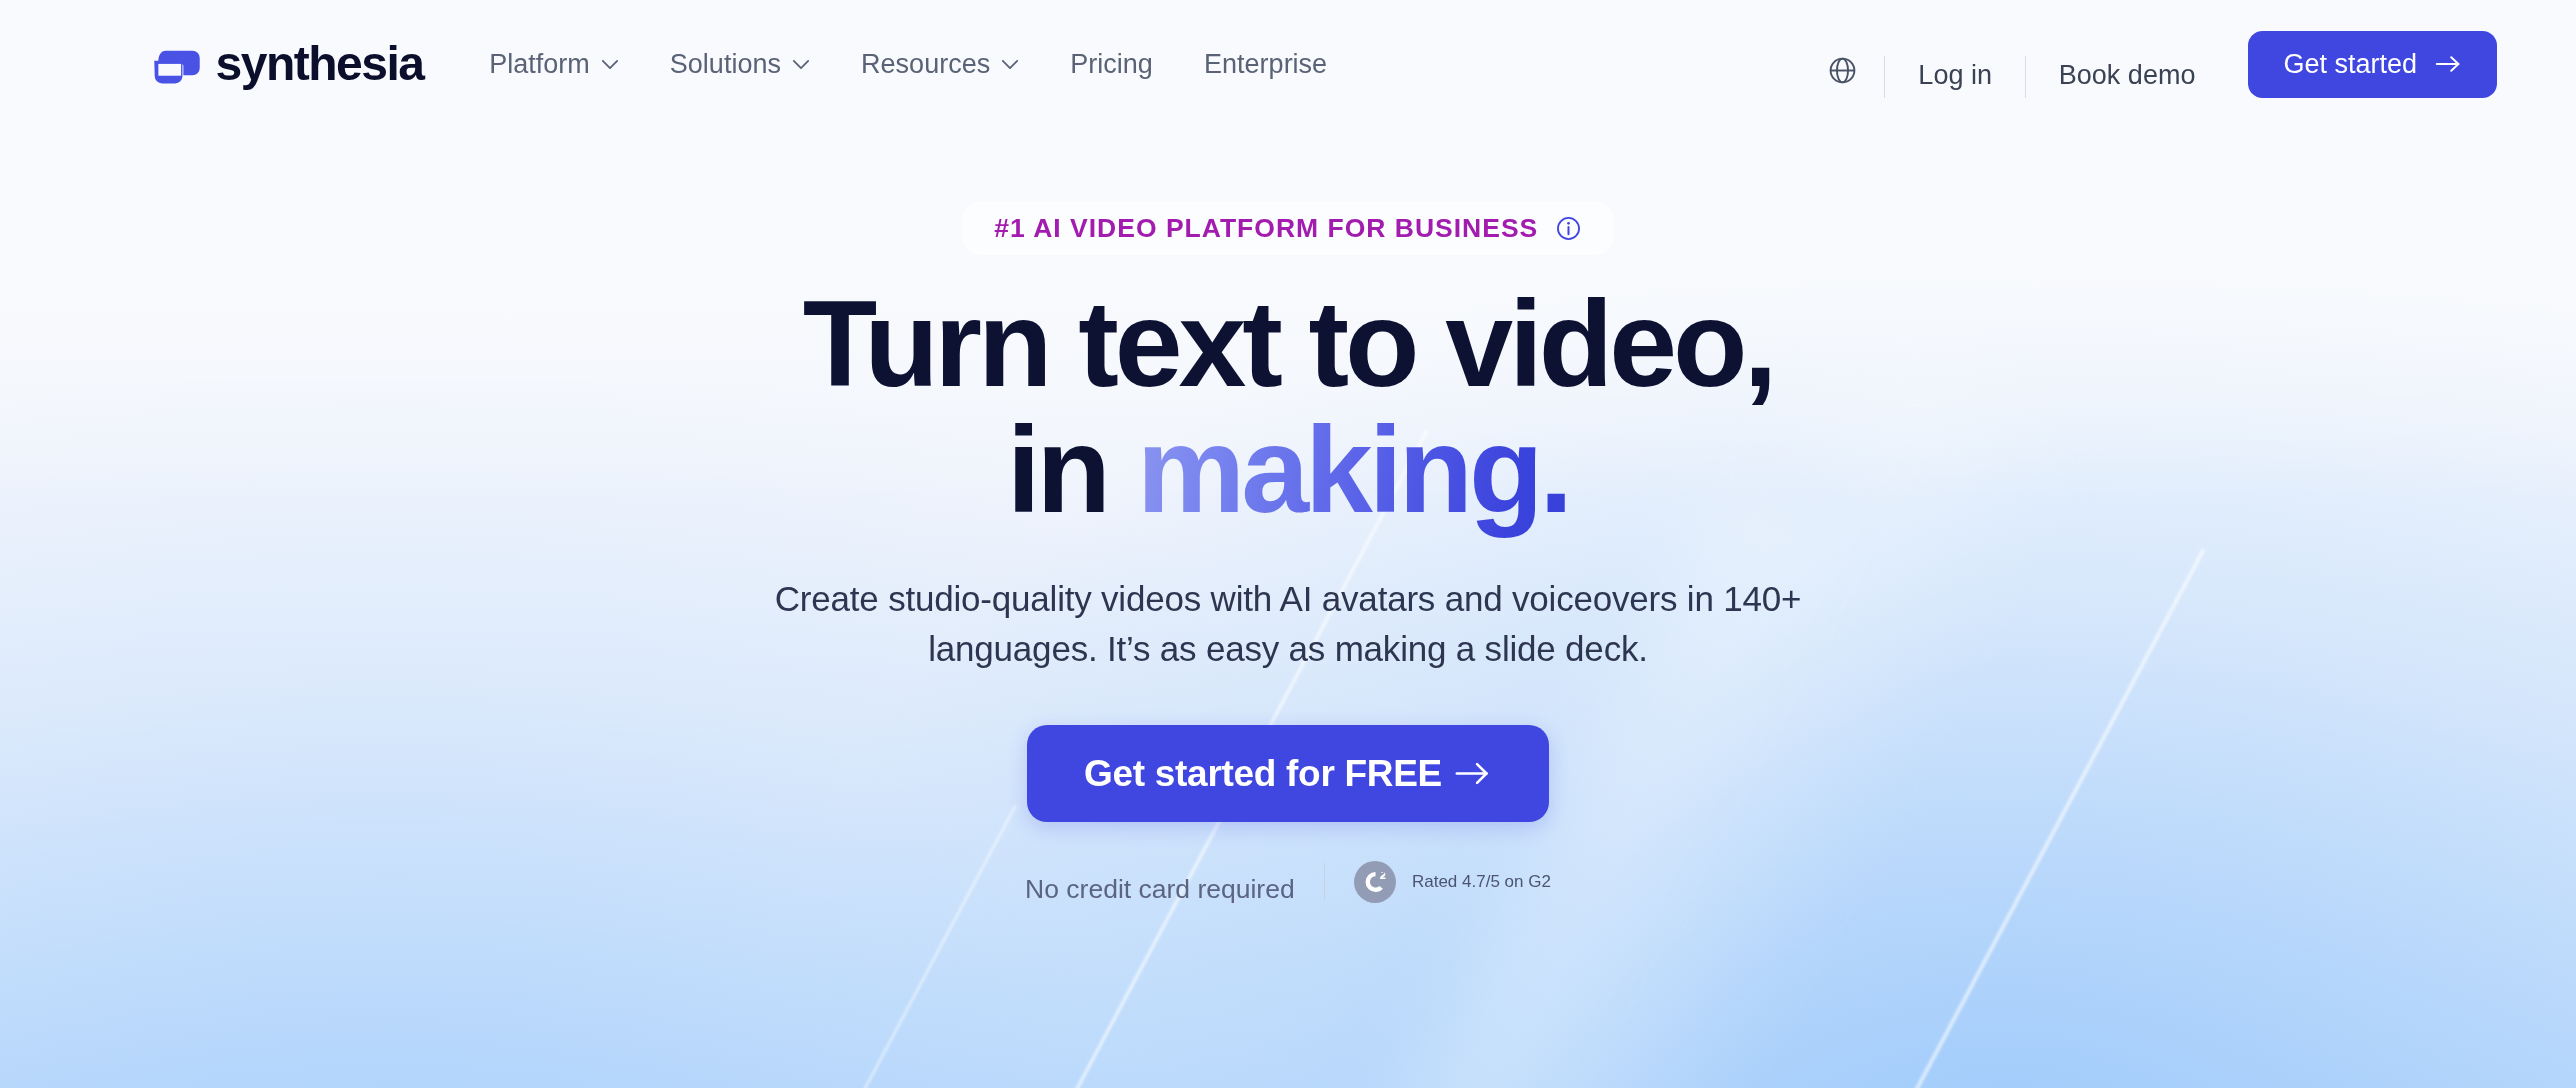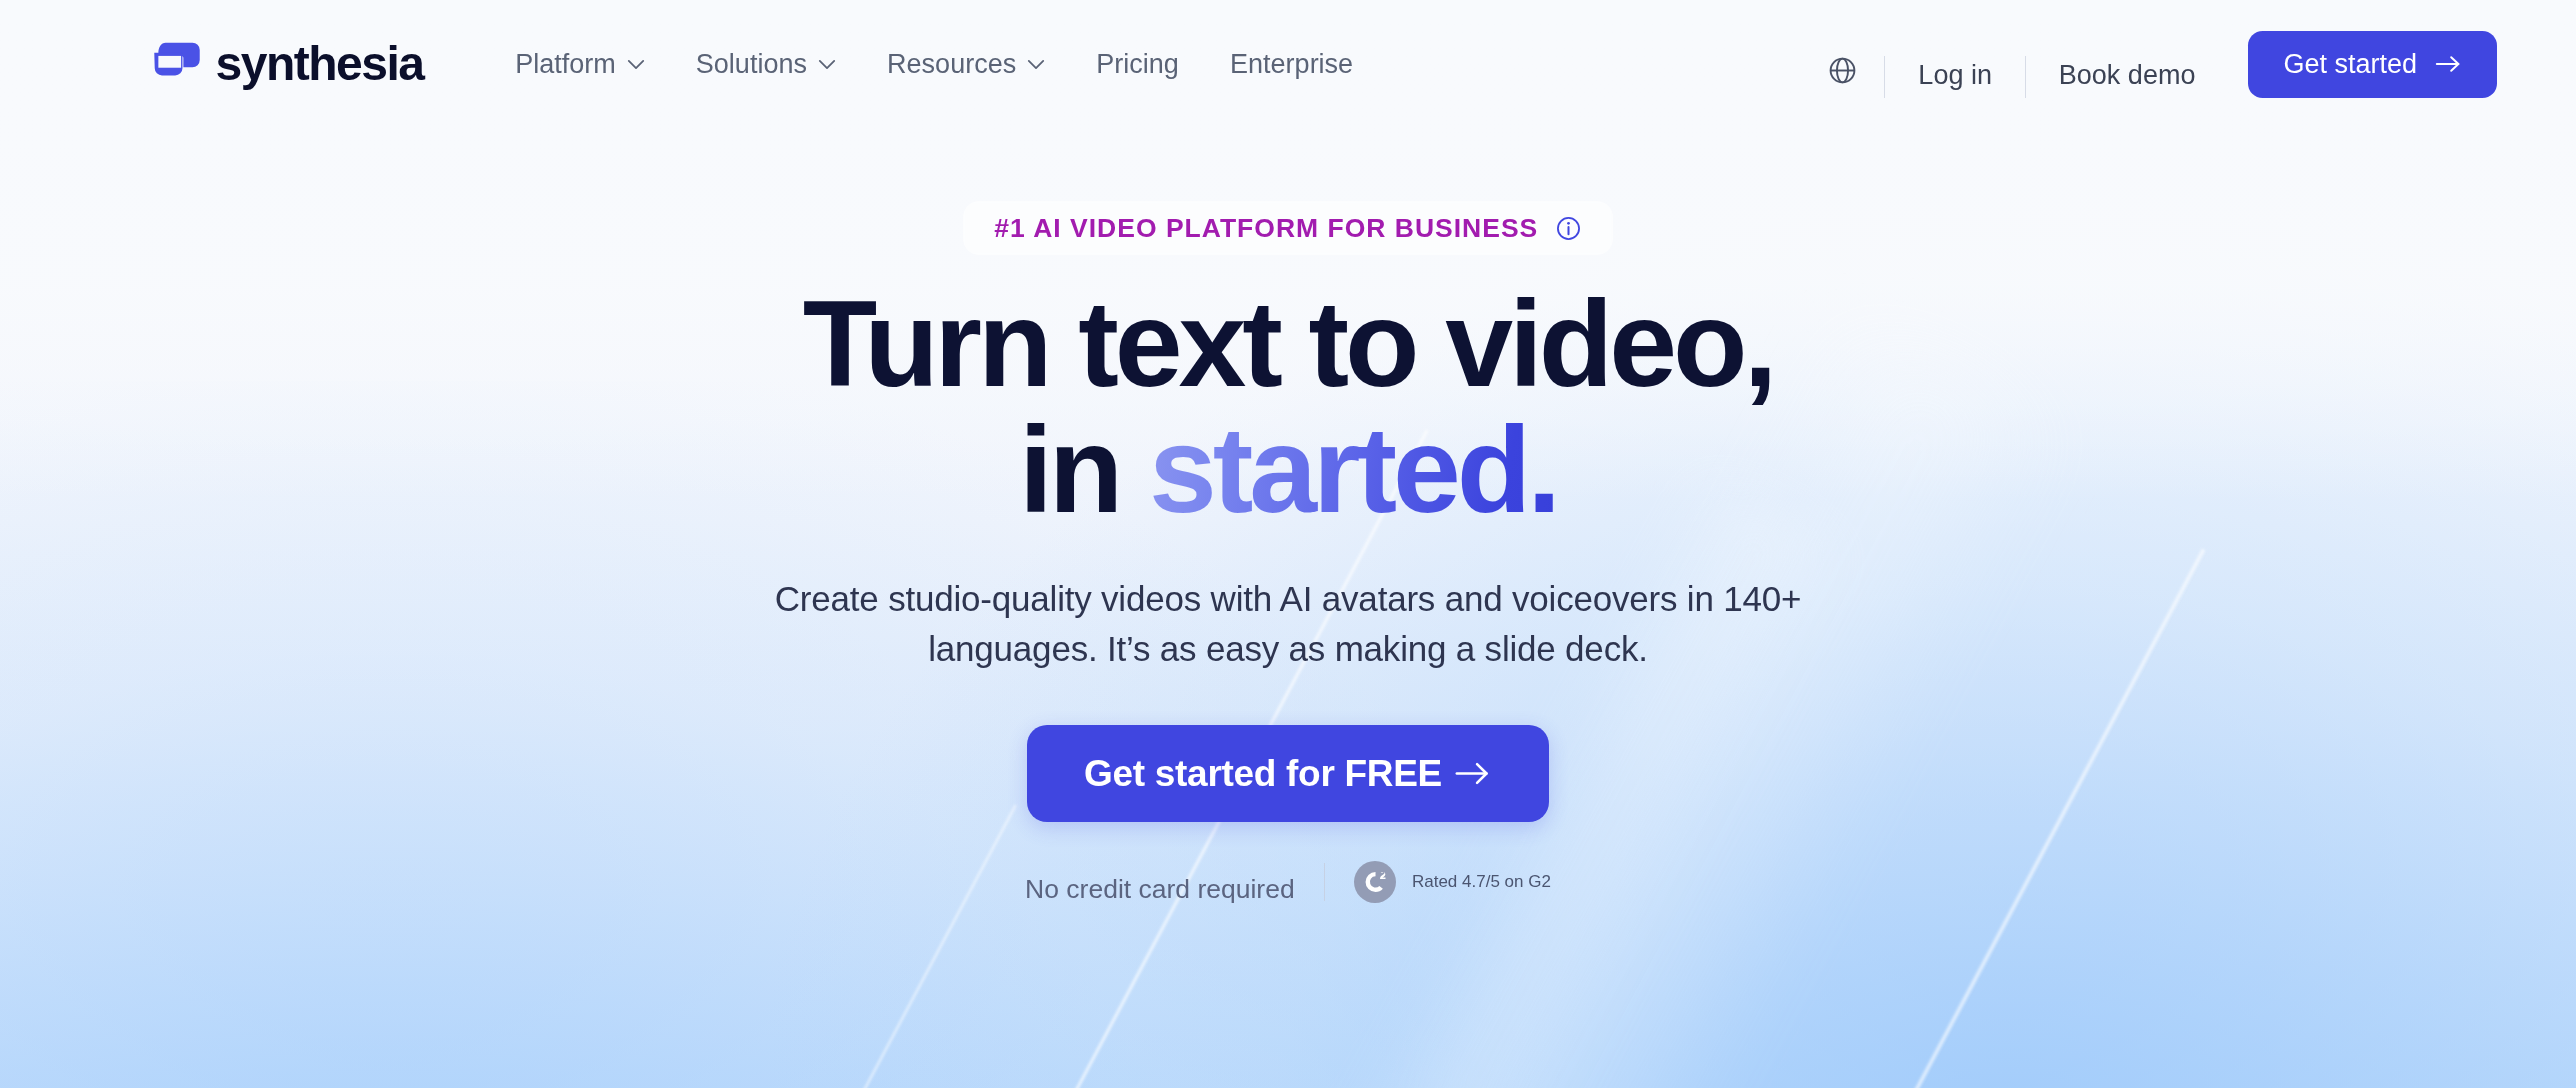--- a/index.html
+++ b/index.html
@@ -112,24 +112,24 @@
 
   
   .navbar {
     display: flex;
     align-items: center;
     height: 128px;
     padding: 0 79px 0 153px;
   }
   .brand {
     display: flex;
-    align-items: flex-start;
+    align-items: flex-end;
     gap: 14.6px;
     cursor: pointer;
-    margin-right: 66px;
+    margin-right: 40px;
   }
   .brand-mark {
     width: 48px;
     height: 40px;
     position: relative;
     flex: none;
   }
   .brand-name {
     font-size: 48px;
     font-weight: 700;
@@ -424,21 +424,21 @@
         <svg class="info-ico" width="27" height="27" viewBox="0 0 24 24" xmlns="http://www.w3.org/2000/svg" aria-hidden="true">
           <circle cx="12" cy="12" r="9.4" fill="none" stroke="#4046e0" stroke-width="1.6"></circle>
           <circle cx="12" cy="7.4" r="1.25" fill="#4046e0"></circle>
           <line x1="12" y1="10.6" x2="12" y2="17.2" stroke="#4046e0" stroke-width="1.8" stroke-linecap="round"></line>
         </svg>
       </span>
     </div>
 
     <h1 class="headline">
       <span>Turn text to video,</span><br>
-      <span>in </span><span class="hl-accent">started.</span>
+      <span>in </span><span class="hl-accent">making.</span>
     </h1>
 
     <p class="subhead">Create studio-quality videos with AI avatars and voiceovers in 140+ languages. It’s as easy as making a slide deck.</p>
 
     <div class="cta-wrap">
       <button class="cta-lg">
         <span>Get started for FREE</span>
         <span>
           <svg class="arrow-ico" width="38" height="27" viewBox="0 0 42 30" xmlns="http://www.w3.org/2000/svg" aria-hidden="true">
             <line x1="3" y1="15" x2="36" y2="15" stroke="#ffffff" stroke-width="2.8" stroke-linecap="round"></line>

